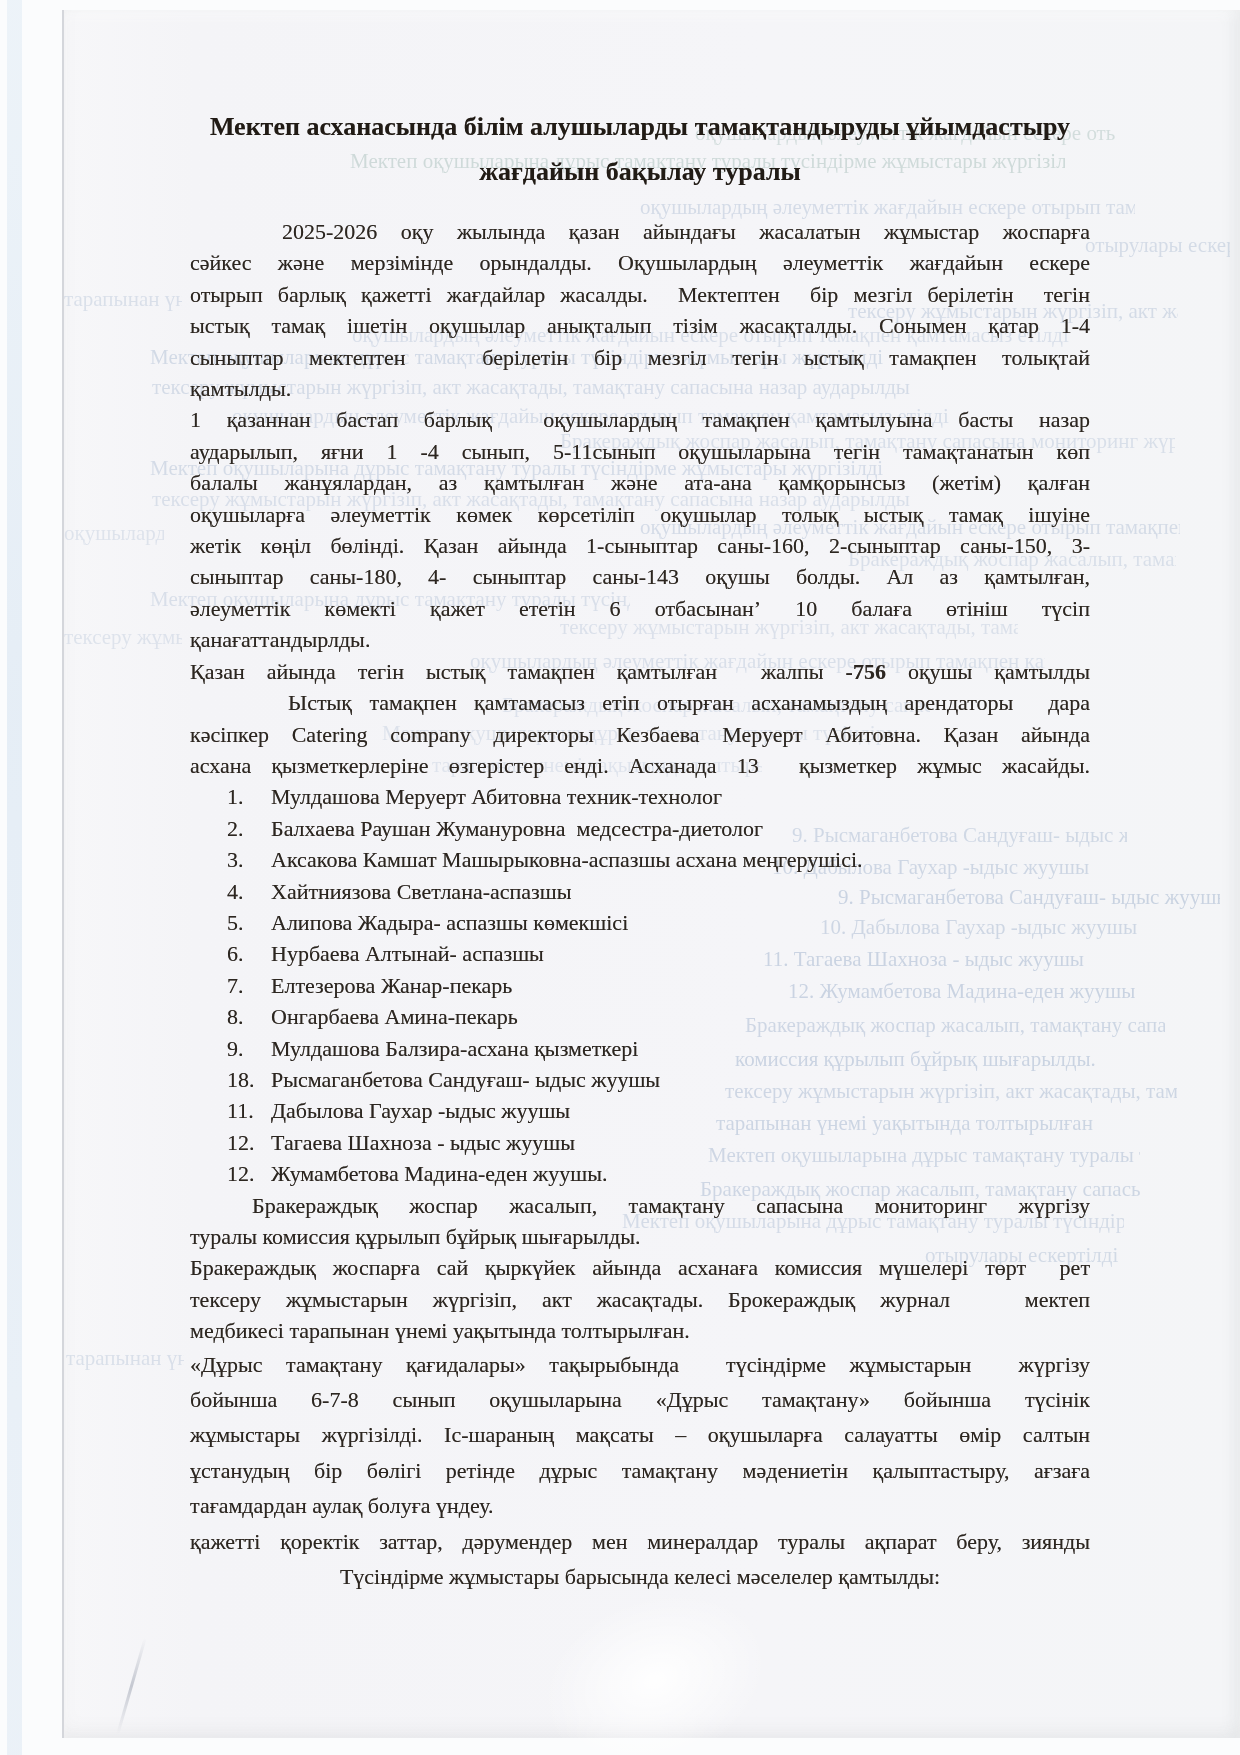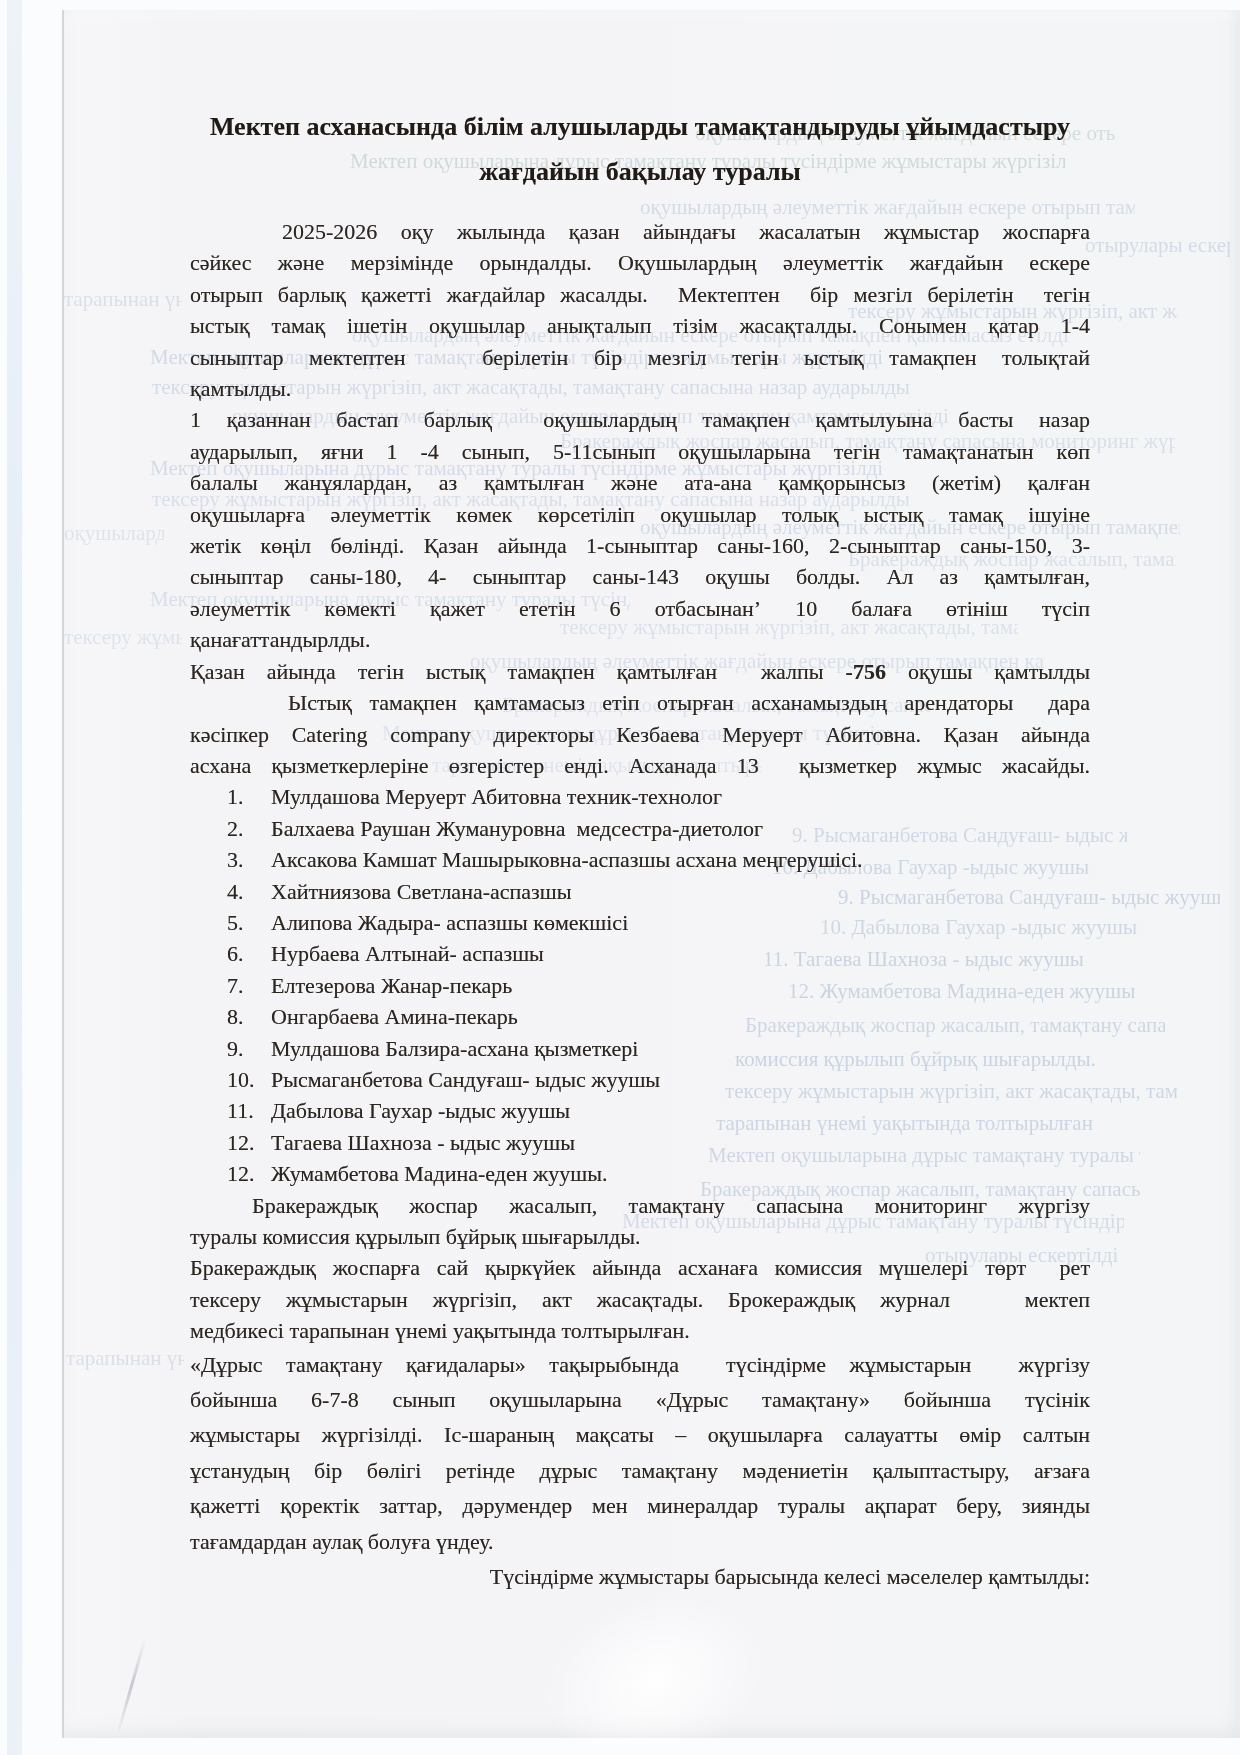--- a/index.html
+++ b/index.html
@@ -30,21 +30,21 @@
   .line{font-size:22px;line-height:31.4px;text-align:justify}
   .jst{text-align-last:justify}
   .ind92{padding-left:92px}
   .ind98{padding-left:98px}
   .ind62{padding-left:62px}
   .b{font-weight:700}
   .staff-row{display:flex;font-size:22px;line-height:31.4px;margin-left:37px}
   .staff-row .num{flex:none;width:44px}
   .staff-row .nm{flex:auto}
   .wide .line{line-height:35.4px}
-  .closing{font-size:22px;line-height:35.4px;text-align:right}
+  .closing{font-size:22px;line-height:35.4px;text-align:center}
 </style>
 </head>
 <body>
 
 <div class="scan">
   <div class="blue-strip"></div>
 
   <div class="paper"></div>
 
   <div id="ghosts">
@@ -159,21 +159,21 @@
         </div>
       <div class="staff-row">
           <span class="num">8.</span>
           <span class="nm">Онгарбаева Амина-пекарь</span>
         </div>
       <div class="staff-row">
           <span class="num">9.</span>
           <span class="nm">Мулдашова Балзира-асхана қызметкері</span>
         </div>
       <div class="staff-row">
-          <span class="num">10.</span>
+          <span class="num">18.</span>
           <span class="nm">Рысмаганбетова Сандуғаш- ыдыс жуушы</span>
         </div>
       <div class="staff-row">
           <span class="num">11.</span>
           <span class="nm">Дабылова Гаухар -ыдыс жуушы</span>
         </div>
       <div class="staff-row">
           <span class="num">12.</span>
           <span class="nm">Тагаева Шахноза - ыдыс жуушы</span>
         </div>
@@ -192,20 +192,20 @@
       <div class="line jst">Бракераждық жоспарға сай қыркүйек айында асханаға комиссия мүшелері төрт&nbsp; рет</div>
       <div class="line jst">тексеру жұмыстарын жүргізіп, акт жасақтады. Брокераждық журнал&nbsp;&nbsp; мектеп</div>
       <div class="line">медбикесі тарапынан үнемі уақытында толтырылған.</div>
     </div>
 
     <div class="wide">
       <div class="line jst">«Дұрыс тамақтану қағидалары» тақырыбында&nbsp; түсіндірме жұмыстарын&nbsp; жүргізу</div>
       <div class="line jst">бойынша 6-7-8 сынып оқушыларына «Дұрыс тамақтану» бойынша түсінік</div>
       <div class="line jst">жұмыстары жүргізілді. Іс-шараның мақсаты – оқушыларға салауатты өмір салтын</div>
       <div class="line jst">ұстанудың бір бөлігі ретінде дұрыс тамақтану мәдениетін қалыптастыру, ағзаға</div>
+      <div class="line">тағамдардан аулақ болуға үндеу.</div>
       <div class="line jst">қажетті қоректік заттар, дәрумендер мен минералдар туралы ақпарат беру, зиянды</div>
-      <div class="line">тағамдардан аулақ болуға үндеу.</div>
     </div>
 
     <div class="closing">Түсіндірме жұмыстары барысында келесі мәселелер қамтылды:</div>
 
   </div>
 </div>
 
 </body></html>

